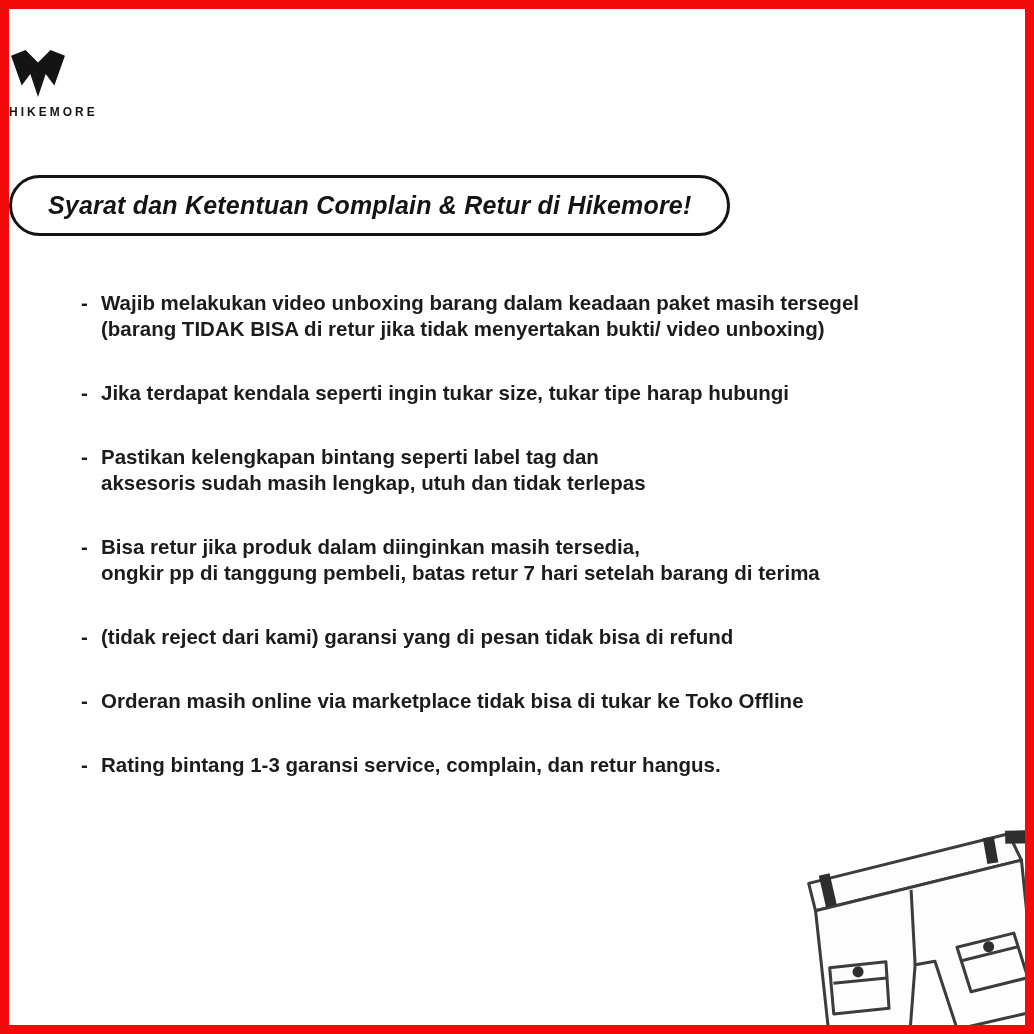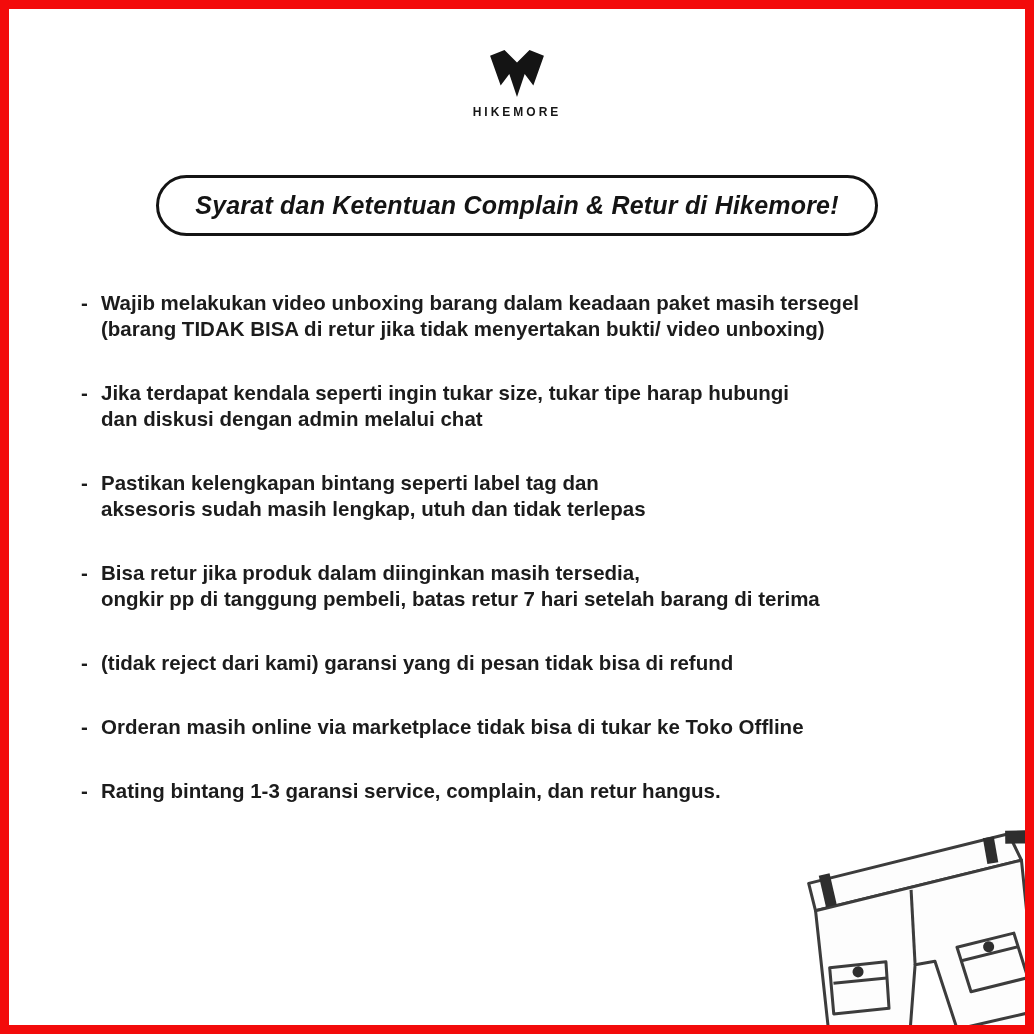--- a/index.html
+++ b/index.html
@@ -14,33 +14,32 @@
     width: 1034px;
     height: 1034px;
     box-sizing: border-box;
     border: 9px solid #f30b0b;
     background: #ffffff;
     overflow: hidden;
   }
   .brand-header {
     display: flex;
     flex-direction: column;
-    align-items: center;
     padding-top: 40px;
   }
   .brand-name {
     margin-top: 6px;
     font-size: 12px;
     font-weight: bold;
     letter-spacing: 3px;
     color: #161616;
   }
   .title-row {
     display: flex;
-    justify-content: center;
+    justify-content: flex-start;
     margin-top: 56px;
   }
   .title-pill {
     border: 3.5px solid #141414;
     border-radius: 34px;
     padding: 13px 36px;
     font-size: 25px;
     font-weight: bold;
     font-style: italic;
     color: #141414;
@@ -94,21 +93,20 @@
       <span class="term-dash">-</span>
       <div class="term-lines">
         <div class="term-line">Wajib melakukan video unboxing barang dalam keadaan paket masih tersegel</div>
         <div class="term-line">(barang TIDAK BISA di retur jika tidak menyertakan bukti/ video unboxing)</div>
       </div>
     </li>
     <li class="term-item">
       <span class="term-dash">-</span>
       <div class="term-lines">
         <div class="term-line">Jika terdapat kendala seperti ingin tukar size, tukar tipe harap hubungi</div>
-        <div class="term-line">dan diskusi dengan admin melalui chat</div>
       </div>
     </li>
     <li class="term-item">
       <span class="term-dash">-</span>
       <div class="term-lines">
         <div class="term-line">Pastikan kelengkapan bintang seperti label tag dan</div>
         <div class="term-line">aksesoris sudah masih lengkap, utuh dan tidak terlepas</div>
       </div>
     </li>
     <li class="term-item">

